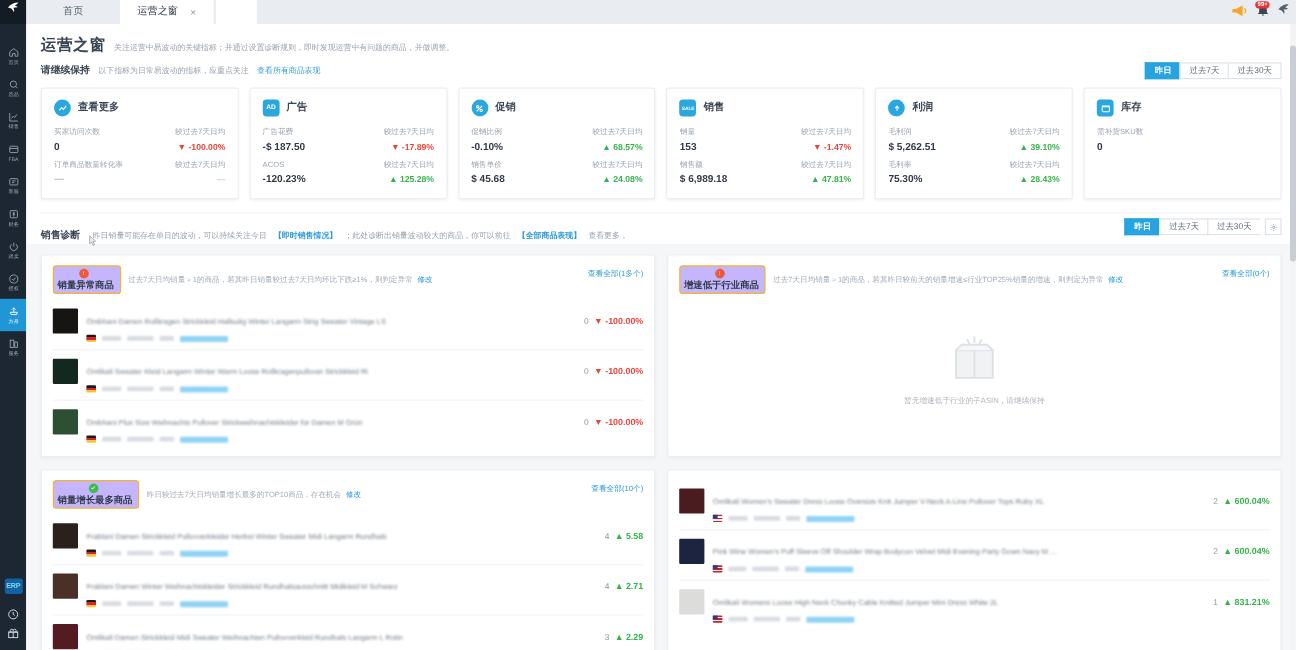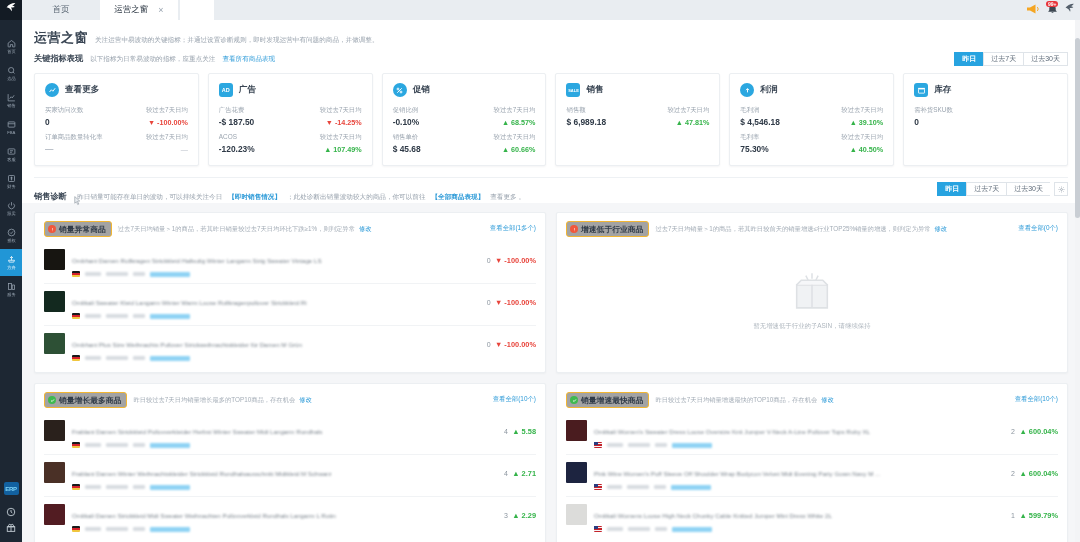--- a/index.html
+++ b/index.html
@@ -144,21 +144,21 @@
     padding: 9px 12px 12px 12px; background:#f5f6f8;
   }
   .panel {
     background:#fff; border:1px solid #eceff2; border-radius:2px; padding: 8px 9px 5px 9px;
     box-shadow: 0 1px 2px rgba(30,40,60,0.04);
     min-height: 150px; display:flex; flex-direction:column;
   }
   .panel-head { display:flex; align-items:center; position:relative; margin-bottom:5px; }
   .badge-wrap {
     display:flex; align-items:center; border:1.6px solid #f2b632; border-radius:3px;
-    padding: 1.5px 5px 1.5px 3px; background:#a3a3a3;
+    padding: 1.5px 5px 1.5px 3px; background:#c4b5fd;flex-direction:column;
   }
   .badge-dot { width:8px; height:8px; border-radius:50%; display:flex; align-items:center; justify-content:center; margin-right:3px; flex:0 0 8px; }
   .badge-dot.warn { background:#f0583c; }
   .badge-dot.ok { background:#3fb950; }
   .badge-dot svg { width:5px; height:5px; }
   .panel-name { font-size:7.8px; font-weight:bold; color:#303b48; }
   .panel-rule { font-size:6.3px; color:#a3acb6; margin-left:6px; }
   .panel-edit { font-size:6.3px; color:#2e9bd8; margin-left:4px; cursor:pointer; }
   .panel-viewall { position:absolute; right:0; top:3px; font-size:6.4px; color:#2e9bd8; cursor:pointer; }
 
@@ -361,21 +361,21 @@
 
   <div class="page">
     <div class="page-inner">
 
       <div class="title-block">
         <div class="title-row">
           <span class="page-title">运营之窗</span>
           <span class="page-desc">关注运营中易波动的关键指标；并通过设置诊断规则，即时发现运营中有问题的商品，并做调整。</span>
         </div>
         <div class="sub-row">
-          <span class="sub-title">关键指标表现</span>
+          <span class="sub-title">请继续保持</span>
           <span class="sub-desc">以下指标为日常易波动的指标，应重点关注</span>
           <span class="sub-desc link-blue">查看所有商品表现</span>
         </div>
         <div class="toggle-group">
           <div class="tg-btn active">昨日</div>
           <div class="tg-btn">过去7天</div>
           <div class="tg-btn">过去30天</div>
         </div>
       </div>
 
@@ -417,31 +417,31 @@
             <span class="card-icon" style="background:#2ba7e0;color:#fff;font-size:5.5px;font-weight:bold">AD</span>
             <span class="card-title">广告</span>
           </div>
           <div class="metric">
             <div class="metric-labels">
               <span class="m-label">广告花费</span>
               <span class="m-cmp">较过去7天日均</span>
             </div>
             <div class="metric-values">
               <span class="m-val">-$ 187.50</span>
-              <span class="m-delta down">▼ <span>-14.25%</span></span>
+              <span class="m-delta down">▼ <span>-17.89%</span></span>
             </div>
           </div>
           <div class="metric">
             <div class="metric-labels">
               <span class="m-label">ACOS</span>
               <span class="m-cmp">较过去7天日均</span>
             </div>
             <div class="metric-values">
               <span class="m-val">-120.23%</span>
-              <span class="m-delta up">▲ <span>107.49%</span></span>
+              <span class="m-delta up">▲ <span>125.28%</span></span>
             </div>
           </div>
         </div>
 
         <div class="card">
           <div class="card-head">
             <span class="card-icon round" style="background:#2ba7e0">
               <svg viewBox="0 0 24 24" fill="none" stroke="#fff" stroke-width="2.5">
                   <circle cx="8" cy="8" r="2.5"></circle>
                   <circle cx="16" cy="16" r="2.5"></circle>
@@ -460,29 +460,39 @@
               <span class="m-delta up">▲ <span>68.57%</span></span>
             </div>
           </div>
           <div class="metric">
             <div class="metric-labels">
               <span class="m-label">销售单价</span>
               <span class="m-cmp">较过去7天日均</span>
             </div>
             <div class="metric-values">
               <span class="m-val">$ 45.68</span>
-              <span class="m-delta up">▲ <span>60.66%</span></span>
+              <span class="m-delta up">▲ <span>24.08%</span></span>
             </div>
           </div>
         </div>
 
         <div class="card">
           <div class="card-head">
             <span class="card-icon" style="background:#2ba7e0;color:#fff;font-size:4px;font-weight:bold">SALE</span>
             <span class="card-title">销售</span>
+          </div>
+          <div class="metric">
+            <div class="metric-labels">
+              <span class="m-label">销量</span>
+              <span class="m-cmp">较过去7天日均</span>
+            </div>
+            <div class="metric-values">
+              <span class="m-val">153</span>
+              <span class="m-delta down">▼ <span>-1.47%</span></span>
+            </div>
           </div>
           <div class="metric">
             <div class="metric-labels">
               <span class="m-label">销售额</span>
               <span class="m-cmp">较过去7天日均</span>
             </div>
             <div class="metric-values">
               <span class="m-val">$ 6,989.18</span>
               <span class="m-delta up">▲ <span>47.81%</span></span>
             </div>
@@ -497,32 +507,32 @@
                 </svg>
             </span>
             <span class="card-title">利润</span>
           </div>
           <div class="metric">
             <div class="metric-labels">
               <span class="m-label">毛利润</span>
               <span class="m-cmp">较过去7天日均</span>
             </div>
             <div class="metric-values">
-              <span class="m-val">$ 4,546.18</span>
+              <span class="m-val">$ 5,262.51</span>
               <span class="m-delta up">▲ <span>39.10%</span></span>
             </div>
           </div>
           <div class="metric">
             <div class="metric-labels">
               <span class="m-label">毛利率</span>
               <span class="m-cmp">较过去7天日均</span>
             </div>
             <div class="metric-values">
               <span class="m-val">75.30%</span>
-              <span class="m-delta up">▲ <span>40.50%</span></span>
+              <span class="m-delta up">▲ <span>28.43%</span></span>
             </div>
           </div>
         </div>
 
         <div class="card">
           <div class="card-head">
             <span class="card-icon" style="background:#2ba7e0">
               <svg viewBox="0 0 24 24" fill="none" stroke="#fff" stroke-width="2.2">
                   <rect x="4" y="8" width="16" height="11" rx="1"></rect>
                   <path d="M3 5h18v3H3z" fill="#fff" stroke="none"></path>
@@ -728,33 +738,20 @@
               </span>
               <span class="pvals">
                 <span class="pnum">3</span>
                 <span class="pdelta up">▲ <span>2.29</span></span>
               </span>
             </div>
           </div>
         </div>
 
         <div class="panel">
-          <div class="panel-head">
-            <span class="badge-wrap">
-              <span class="badge-dot ok">
-                <svg viewBox="0 0 24 24" fill="none" stroke="#fff" stroke-width="4">
-                    <path d="M5 12l5 5 9-10"></path>
-                  </svg>
-              </span>
-              <span class="panel-name">销量增速最快商品</span>
-            </span>
-            <span class="panel-rule">昨日较过去7天日均销量增速最快的TOP10商品，存在机会</span>
-            <span class="panel-edit">修改</span>
-            <span class="panel-viewall">查看全部(10个)</span>
-          </div>
           <div class="rows">
             <div class="prow">
               <span class="pimg" style="background:#4a1c1f"></span>
               <span class="pbody">
                 <span class="ptitle">Omlikali Women's Sweater Dress Loose Oversize Knit Jumper V-Neck A-Line Pullover Tops Ruby XL</span>
                 <span class="pmeta">
                   <span class="flag us"></span>
                   <span class="blur-chip w1"></span>
                   <span class="blur-chip w2"></span>
                   <span class="blur-chip w3"></span>
@@ -790,21 +787,21 @@
                 <span class="pmeta">
                   <span class="flag us"></span>
                   <span class="blur-chip w1"></span>
                   <span class="blur-chip w2"></span>
                   <span class="blur-chip w3"></span>
                   <span class="blur-chip blue"></span>
                 </span>
               </span>
               <span class="pvals">
                 <span class="pnum">1</span>
-                <span class="pdelta up">▲ <span>599.79%</span></span>
+                <span class="pdelta up">▲ <span>831.21%</span></span>
               </span>
             </div>
           </div>
         </div>
 
       </div>
     </div>
 
     <div class="scrollbar">
       <div class="scroll-thumb"></div>

